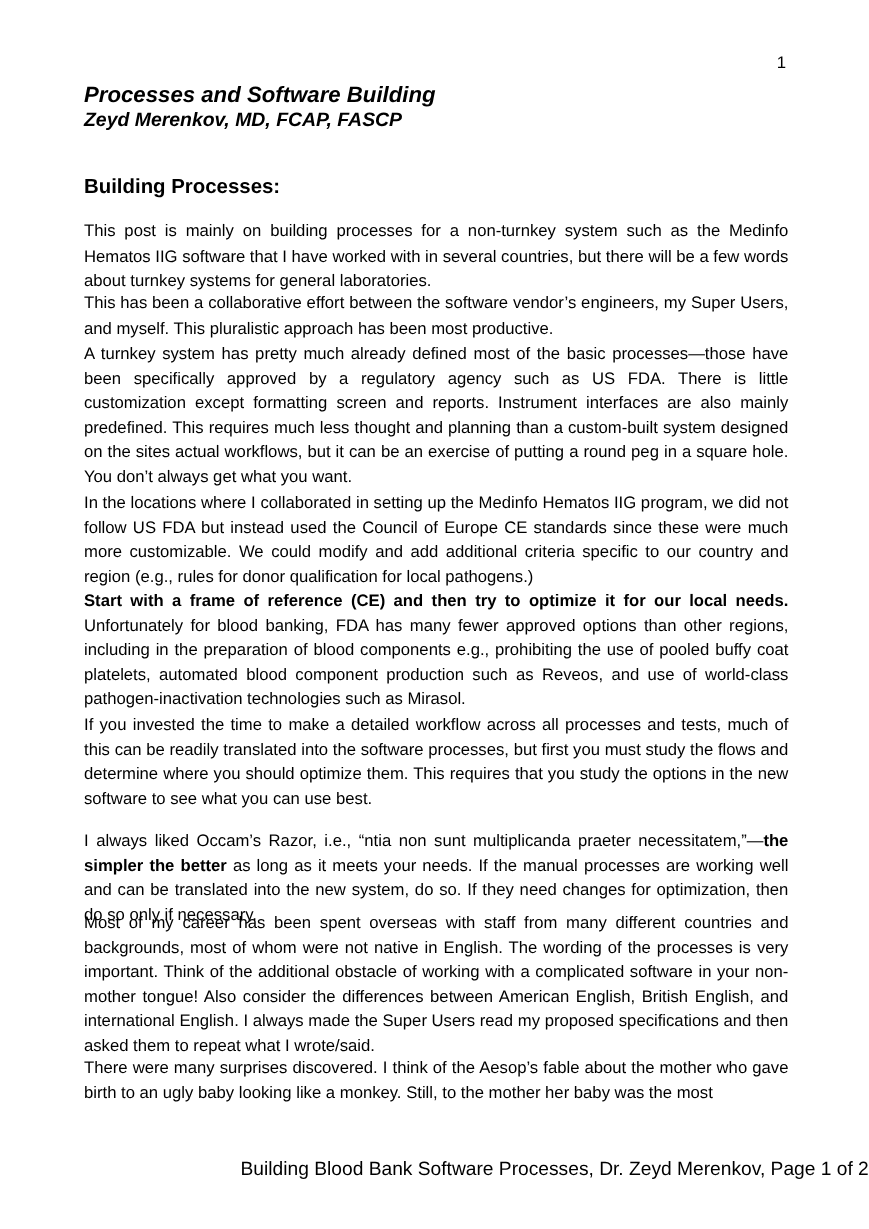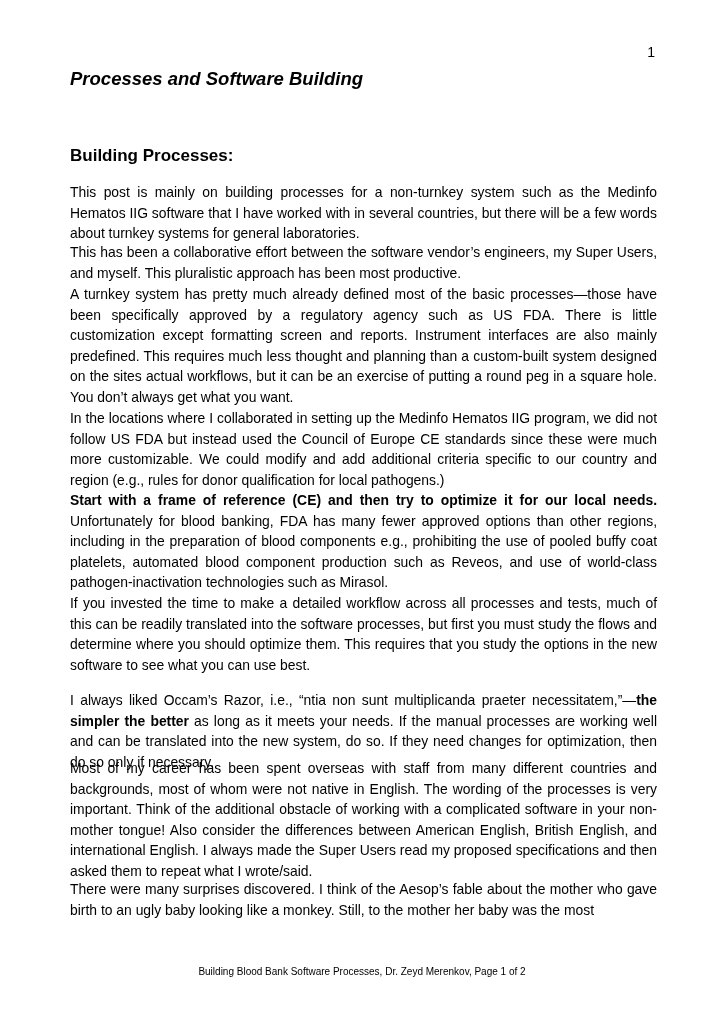--- a/index.html
+++ b/index.html
@@ -59,31 +59,32 @@
   }
   .body-text b {
     font-weight: bold;
     margin-top: 14px;
   }
   .footer {
     position: absolute;
     top: 966px;
     left: 0;
     width: 724px;
-    text-align: center;
-    font-size: 10px;
+    text-align: right;
+    font-size: 16px;
   }
 </style>
 </head>
 <body>
 
 <div class="page-number">1</div>
 
 <div class="header-block">
   <h1 class="doc-title">Processes and Software Building</h1>
+  <div class="doc-subtitle">Zeyd Merenkov, MD, FCAP, FASCP</div>
 </div>
 
 <h2 class="section-heading">Building Processes:</h2>
 
 <p class="body-text" style="top:182px;">This post is mainly on building processes for a non-turnkey system such as the Medinfo Hematos IIG software that I have worked with in several countries, but there will be a few words about turnkey systems for general laboratories.</p>
 
 <p class="body-text" style="top:242px;">This has been a collaborative effort between the software vendor’s engineers, my Super Users, and myself.  This pluralistic approach has been most productive.</p>
 
 <p class="body-text" style="top:284px;">A turnkey system has pretty much already defined most of the basic processes—those have been specifically approved by a regulatory agency such as US FDA.  There is little customization except formatting screen and reports.  Instrument interfaces are also mainly predefined.  This requires much less thought and planning than a custom-built system designed on the sites actual workflows, but it can be an exercise of putting a round peg in a square hole.  You don’t always get what you want.</p>
 

